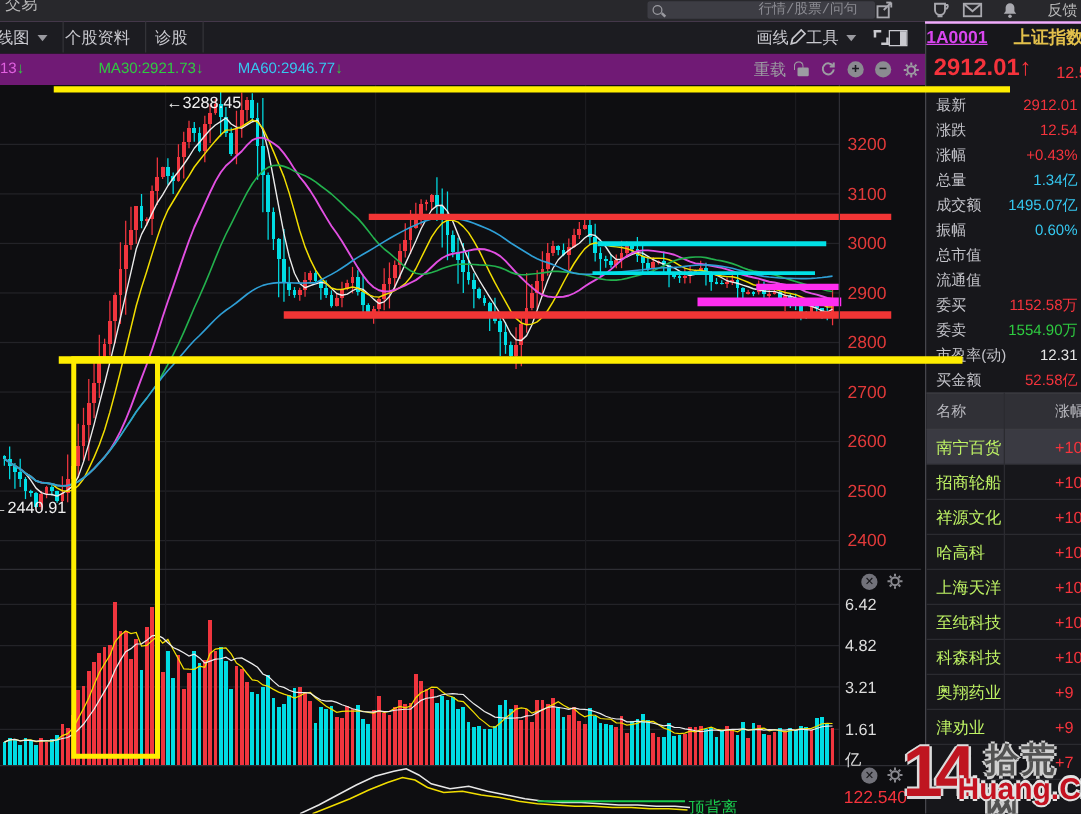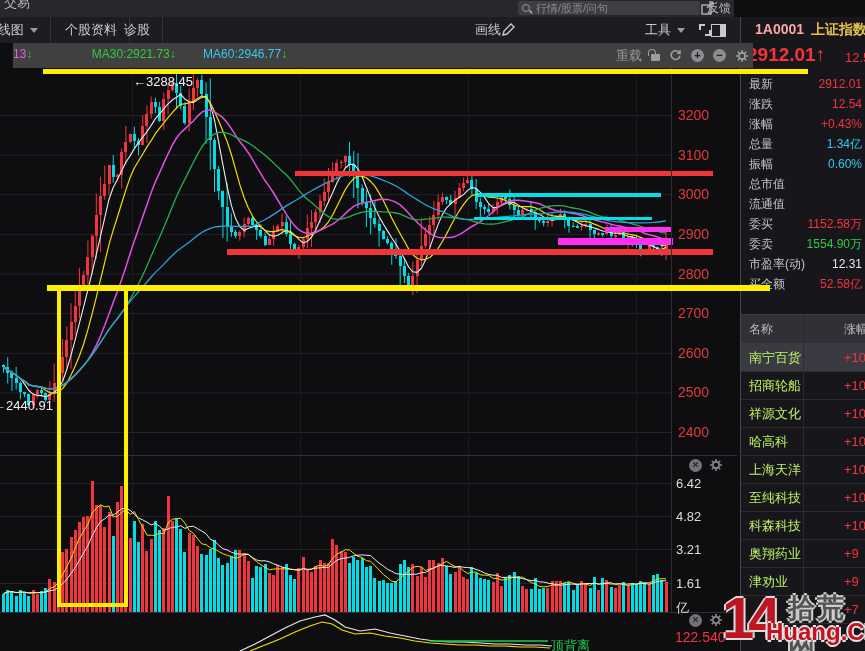--- a/index.html
+++ b/index.html
@@ -1,42 +1,42 @@
 <!DOCTYPE html>
 <html><head>
 <meta charset="utf-8">
 <style>
   html,body{margin:0;padding:0;background:#0e0e11;}
   body{width:865px;height:651px;position:relative;overflow:hidden;
        font-family:"Liberation Sans","DejaVu Sans",sans-serif;
        -webkit-font-smoothing:antialiased;}
   
-  .topbar{position:absolute;left:0;top:0;width:734px;height:17px;background:#28282c;
-          border-bottom:4px solid #f0abfc;overflow:hidden;z-index:20;}
+  .topbar{position:absolute;left:0;top:0;width:865px;height:17px;background:#28282c;
+          border-bottom:2px solid #f0abfc;overflow:hidden;z-index:20;}
   .win-title{position:absolute;left:4px;top:-6px;color:#b9b9b9;font-size:13px;}
   .searchbox{position:absolute;left:518px;top:1px;width:182px;height:14px;background:#3d3d44;
              border-radius:2px;display:flex;align-items:center;padding:0 4px;box-sizing:border-box;}
   .mag{width:6px;height:6px;border:1.5px solid #9a9aa0;border-radius:50%;position:relative;flex:0 0 auto;}
   .mag::after{content:"";position:absolute;left:6px;top:6px;width:4px;height:1.5px;background:#9a9aa0;transform:rotate(45deg);}
   .searchbox input{background:transparent;border:none;outline:none;color:#cfcfcf;font-size:11px;
-                   margin-left:4px;width:150px;font-family:Liberation Sans, sans-serif;}
+                   margin-left:4px;width:150px;font-family:Liberation Mono, monospace;text-align:right;}
   .searchbox input::placeholder{color:#8b8b92;}
   .top-ico{position:absolute;top:1px;width:16px;height:14px;color:#a9a9af;}
   .feedback{position:absolute;right:3px;top:0px;color:#b9b9b9;font-size:12px;}
   
   .toolbar2{position:absolute;left:0;top:17px;width:740px;height:26px;background:#1c1c21;
             border-bottom:1px solid #0a0a0a;overflow:hidden;z-index:20;}
   .tab{position:absolute;top:0;height:25px;line-height:25px;color:#c9c9cf;font-size:13px;
        padding:0 12px;border-right:1px solid #333338;}
   .tab.first{left:-24px;border-left:1px solid #333338;}
   .caret{display:inline-block;width:0;height:0;border-left:4px solid transparent;
          border-right:4px solid transparent;border-top:5px solid #9a9aa0;margin-left:6px;vertical-align:middle;}
   .tb2-right{position:absolute;right:14px;top:0;height:26px;display:flex;align-items:center;
              color:#c9c9cf;font-size:13px;}
-  .toolbar3{position:absolute;left:13px;top:43px;width:740px;height:25px;background:#404040;
+  .toolbar3{position:absolute;left:0;top:43px;width:740px;height:25px;background:#701a75;
             overflow:hidden;z-index:20;}
   .ma-line{position:absolute;left:0;top:4px;font-size:12px;white-space:nowrap;}
   .ma10{color:#e060e0;} .ma30{color:#2ecc40;} .ma60{color:#35c8f0;} .arr-dn{color:#2ecc40;}
   .tb3-right{position:absolute;right:4px;top:0;height:25px;display:flex;align-items:center;gap:9px;
              color:#9c9ca2;font-size:13px;}
   .circ-btn{width:13px;height:13px;border-radius:50%;background:#8b8b91;color:#1c1c21;
             font-size:11px;line-height:12px;text-align:center;font-weight:bold;}
   .lock{width:9px;height:7px;background:#9c9ca2;border-radius:1px;position:relative;margin-top:4px;}
   .lock::before{content:"";position:absolute;left:-3px;top:-5px;width:6px;height:6px;
                 border:1.5px solid #9c9ca2;border-bottom:none;border-radius:4px 4px 0 0;}
@@ -52,21 +52,21 @@
   .close-ico{width:13px;height:13px;border-radius:50%;background:#72727a;color:#141417;
              font-size:9px;line-height:13px;text-align:center;font-weight:bold;}
   .gear-svg{width:14px;height:14px;}
   
   .ann{position:absolute;background:#ffee00;z-index:40;}
   .ann-rect{position:absolute;border:4px solid #ffee00;background:transparent;z-index:40;}
   
   .rpanel{position:absolute;left:740px;top:17px;width:125px;height:634px;background:#17171b;
           border-left:1px solid #46464c;z-index:10;overflow:hidden;}
   .rp-head{position:absolute;left:0;top:0;width:125px;height:26px;}
-  .rp-code{position:absolute;left:14px;top:4px;color:#fca5a5;font-size:14px;font-weight:bold;}
+  .rp-code{position:absolute;left:0;top:4px;color:#d946ef;font-size:14px;font-weight:bold;text-decoration:underline;}
   .rp-name{position:absolute;left:70px;top:4px;color:#e3c04b;font-size:14px;font-weight:bold;white-space:nowrap;}
   .rp-price-row{position:absolute;left:0;top:26px;width:125px;height:25px;}
   .rp-price{position:absolute;left:6px;top:1px;color:#f5333c;font-size:19px;font-weight:bold;white-space:nowrap;}
   .rp-chg{position:absolute;left:104px;top:7px;color:#f5333c;font-size:13px;white-space:nowrap;}
   .quote-rows{position:absolute;left:0;top:57px;width:125px;}
   .qrow{position:relative;height:20px;line-height:20px;font-size:12px;}
   .qlabel{position:absolute;left:8px;color:#c3c3c9;white-space:nowrap;}
   .qval{position:absolute;right:4px;white-space:nowrap;}
   .c-red{color:#f5333c;} .c-cyan{color:#35c8f0;} .c-green{color:#2ecc40;} .c-white{color:#e6e6e6;}
   .rank{position:absolute;left:0;top:297px;width:125px;}
@@ -112,32 +112,32 @@
     <path d="M3 10 h10 l-1.5-2 v-3 a3.5 3.5 0 0 0 -7 0 v3 z" fill="#a9a9af"></path>
     <circle cx="8" cy="12" r="1.4" fill="#a9a9af"></circle>
   </svg>
   <span class="feedback">反馈</span>
 </div>
 
 <div class="toolbar2">
   <div class="tab first" style="left:-24px">
     <span>K线图</span><span class="caret"></span>
   </div>
-  <div class="tab" style="left:53px">
+  <div class="tab" style="left:40px">
     <span>个股资料</span>
   </div>
   <div class="tab" style="left:112px">
     <span>诊股</span>
   </div>
   <div class="tb2-right">
     <span>画线</span>
     <svg width="14" height="14" viewBox="0 0 14 14">
       <path d="M2 12 l1-4 7-7 3 3 -7 7 z" fill="none" stroke="#c9c9cf" stroke-width="1.4"></path>
     </svg>
-    <span style="margin-left:130px">
+    <span style="">
       <span>工具</span><span class="caret"></span>
     </span>
     <span class="expand-ico" style="margin-left:14px"></span>
     <span class="layout-ico"></span>
   </div>
 </div>
 
 <div class="toolbar3">
   <div class="ma-line">
     <span class="ma10">13</span><span class="arr-dn">↓</span>
@@ -732,20 +732,24 @@
       </div>
       <div class="qrow">
         <span class="qlabel">涨幅</span>
                  <span class="qval c-red">+0.43%</span>
       </div>
       <div class="qrow">
         <span class="qlabel">总量</span>
                  <span class="qval c-cyan">1.34亿</span>
       </div>
       <div class="qrow">
+        <span class="qlabel">成交额</span>
+                 <span class="qval c-cyan">1495.07亿</span>
+      </div>
+      <div class="qrow">
         <span class="qlabel">振幅</span>
                  <span class="qval c-cyan">0.60%</span>
       </div>
       <div class="qrow">
         <span class="qlabel">总市值</span>
                  <span class="qval c-white"></span>
       </div>
       <div class="qrow">
         <span class="qlabel">流通值</span>
                  <span class="qval c-white"></span>

